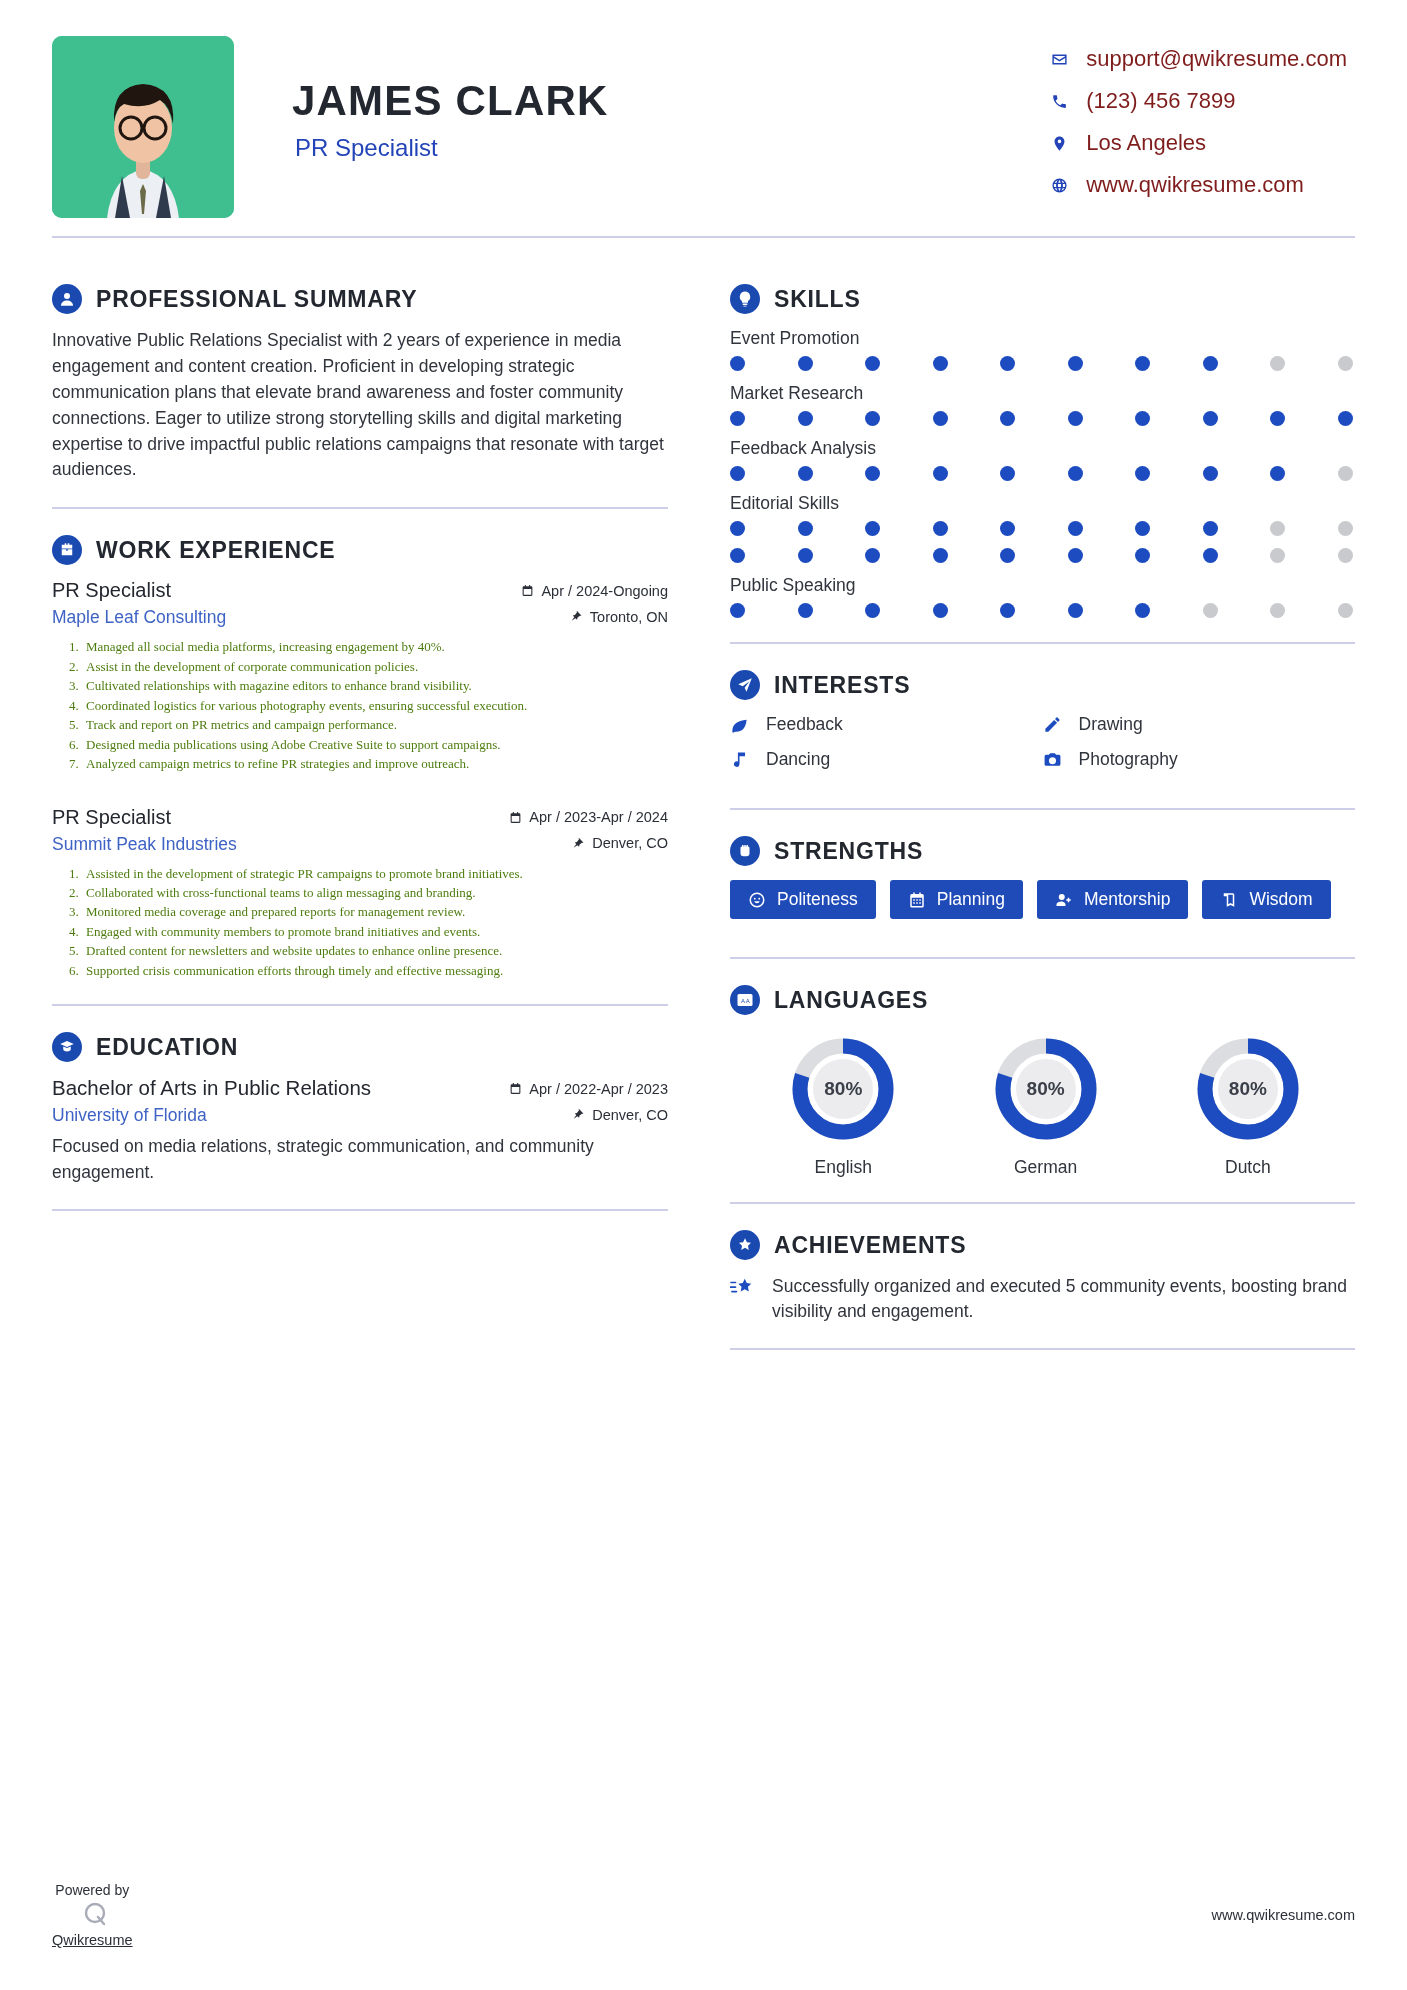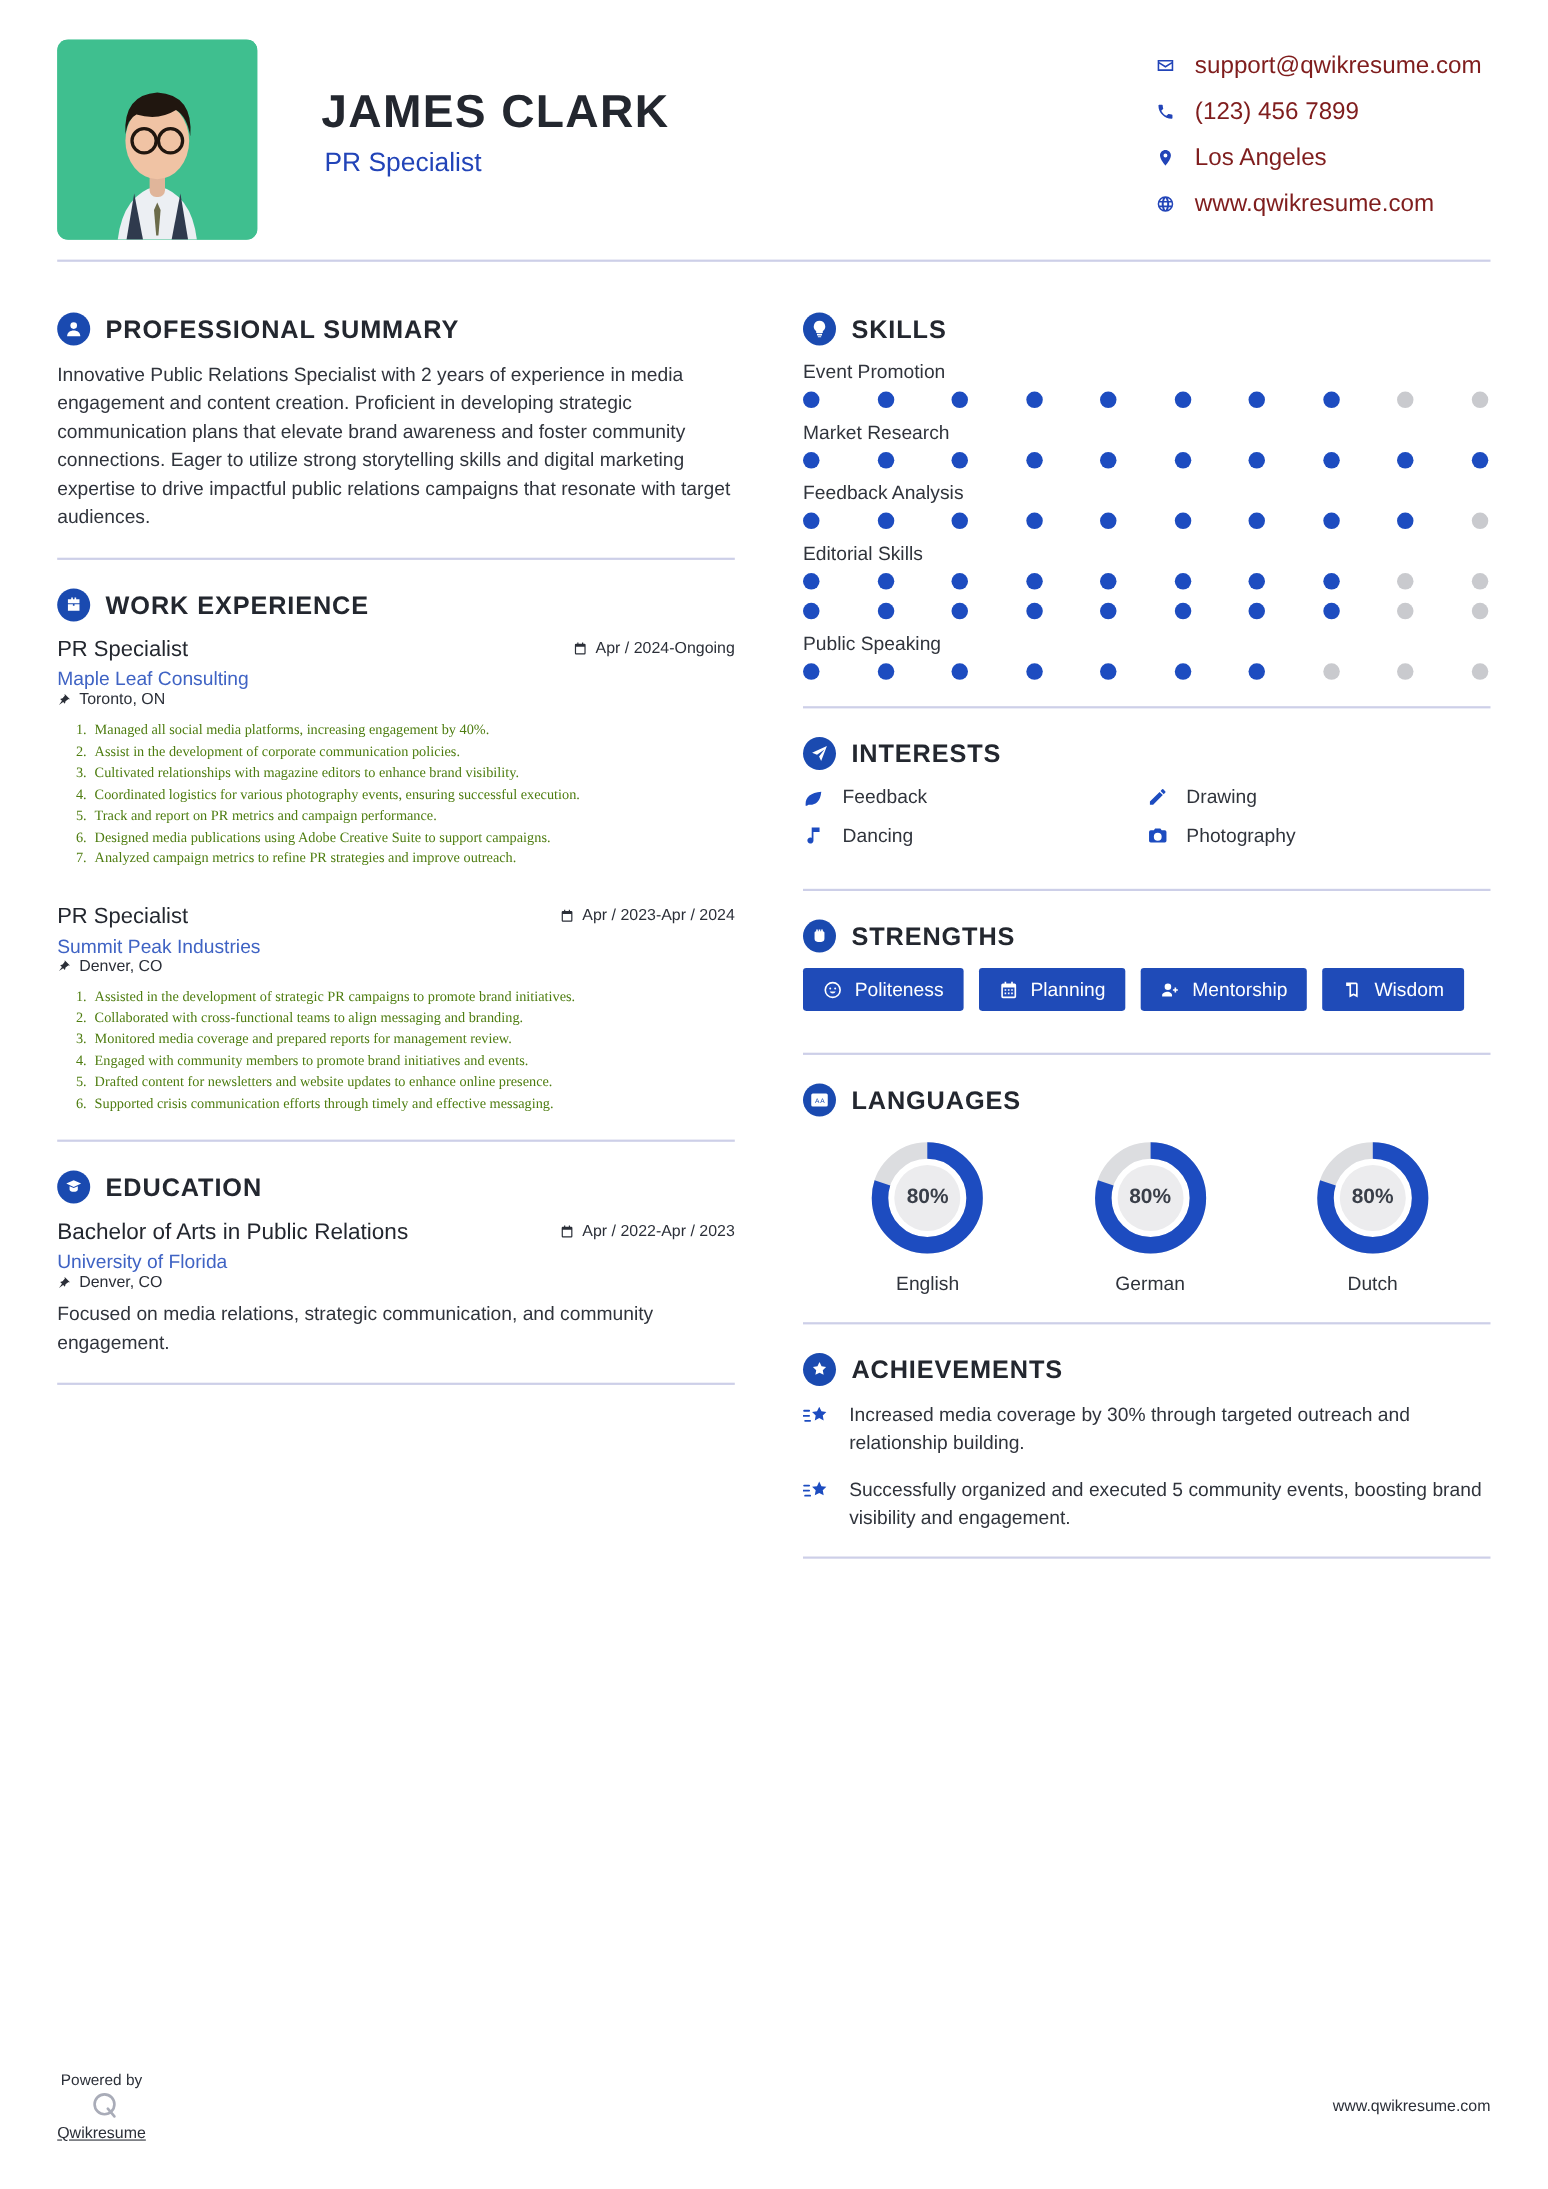--- a/index.html
+++ b/index.html
@@ -151,21 +151,20 @@
     display: flex;
     align-items: center;
     white-space: nowrap;
   }
   .job-meta svg { width: 13px; height: 13px; fill: #2b2f38; margin-right: 7px; }
   .job-sub {
     display: flex;
     justify-content: space-between;
     align-items: baseline;
     margin-top: 5px;
-    flex-direction: column;
   }
   .job-company {
     font-size: 17.5px;
     color: #3f63c4;
   }
   ol.bullets {
     margin: 10px 0 0 0;
     padding-left: 30px;
     font-size: 13px;
     line-height: 1.42;
@@ -721,29 +720,20 @@
       </div>
 
       <div>
         <div class="ach">
           <span class="ai">
             <svg viewBox="0 0 26 24">
                 <path d="M16 2l2.2 4.6 4.9.7-3.6 3.4.9 5-4.4-2.4-4.4 2.4.9-5-3.6-3.4 4.9-.7L16 2z" fill="#1d4cc0"></path>
                 <path d="M1 6h5M0 11h6M2 16h5" stroke="#1d4cc0" stroke-width="1.8" stroke-linecap="round" fill="none"></path>
               </svg>
           </span>
-          <span class="ach-text">Increased media coverage by 30% through targeted outreach and relationship building.</span>
-        </div>
-        <div class="ach">
-          <span class="ai">
-            <svg viewBox="0 0 26 24">
-                <path d="M16 2l2.2 4.6 4.9.7-3.6 3.4.9 5-4.4-2.4-4.4 2.4.9-5-3.6-3.4 4.9-.7L16 2z" fill="#1d4cc0"></path>
-                <path d="M1 6h5M0 11h6M2 16h5" stroke="#1d4cc0" stroke-width="1.8" stroke-linecap="round" fill="none"></path>
-              </svg>
-          </span>
           <span class="ach-text">Successfully organized and executed 5 community events, boosting brand visibility and engagement.</span>
         </div>
       </div>
 
       <div class="sec-rule"></div>
     </div>
   </div>
 
   <div class="footer">
     <div class="powered">

